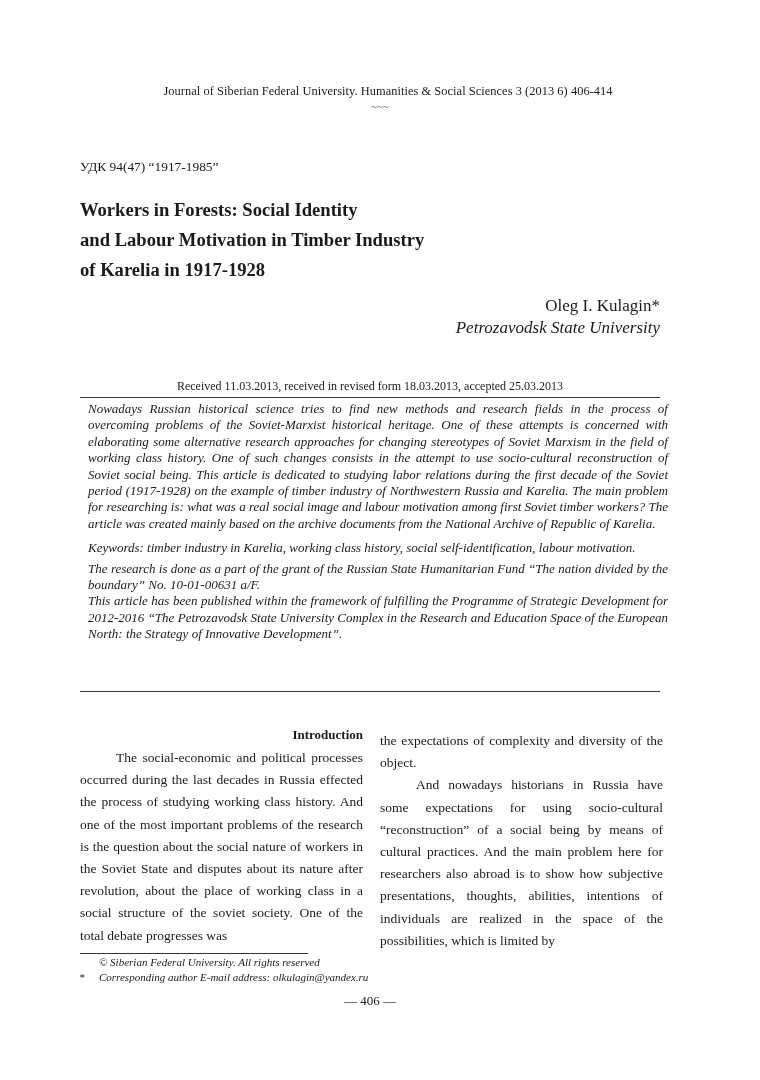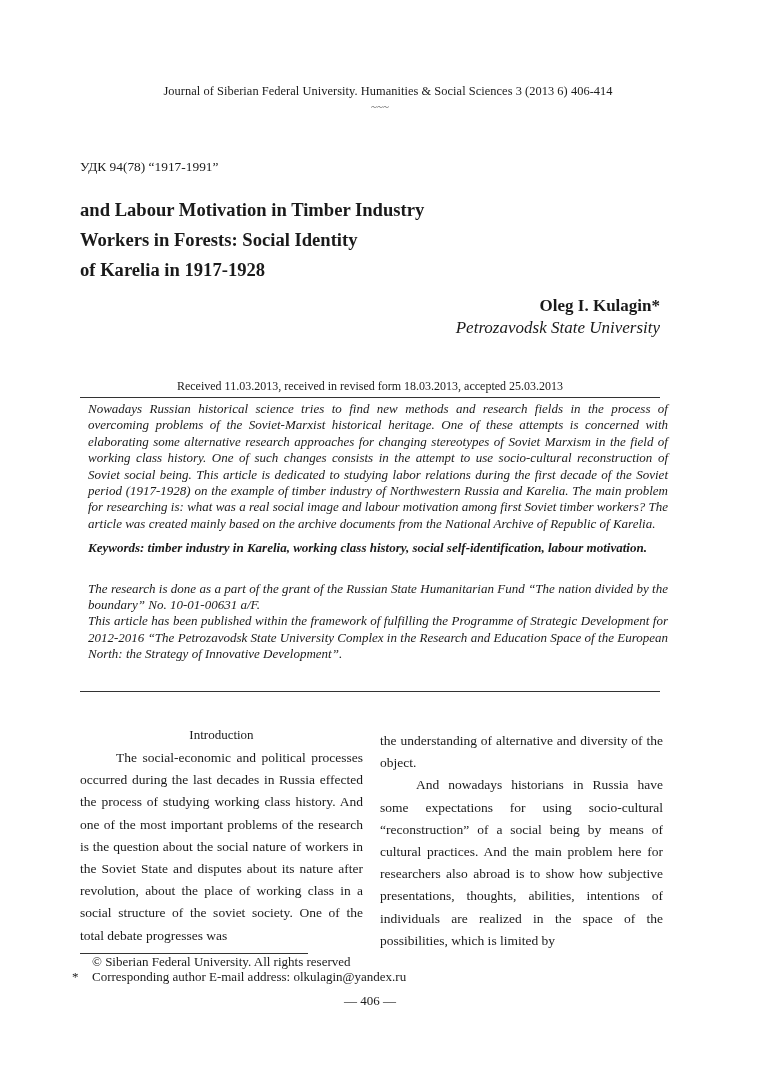--- a/index.html
+++ b/index.html
@@ -18,21 +18,21 @@
     }
     .udk { left: 80px; top: 159px; font-size: 13.4px; }
     .title {
       left: 80px; top: 195px; width: 480px;
       font-size: 18.6px; font-weight: bold; line-height: 30px;
     }
     .title div { white-space: nowrap; }
     .author-block {
       right: 100px; top: 295px; text-align: right; width: 400px;
     }
-    .author-name { font-size: 17px; font-weight: bold; line-height: 22px; }
+    .author-name { font-size: 17px; font-weight: normal; line-height: 22px; }
     .author-aff { font-size: 17px; font-style: italic; line-height: 21px; }
     .received {
       left: 80px; width: 580px; top: 379px; text-align: center;
       font-size: 12px;
     }
     .rule {
       left: 80px; width: 580px; height: 0; border-top: 1.5px solid #333;
     }
     .abstract {
       left: 88px; width: 580px; font-style: italic; font-size: 13px;
@@ -40,73 +40,73 @@
     }
     .abstract p { margin: 0; }
     .col {
       width: 283px; font-size: 13.5px; line-height: 22.2px; text-align: justify;
     }
     .col p { margin: 0; }
     .col .indent { text-indent: 36px; }
     .col-left { left: 80px; top: 724px; }
     .col-right { left: 380px; top: 730px; }
     .intro-heading {
-      text-align: center; font-weight: normal; font-size: 13px; line-height: 21px;
+      text-align: right; font-weight: bold; font-size: 13px; line-height: 21px;
     }
     .fn-rule {
       left: 80px; width: 228px; top: 953px; height: 0; border-top: 1px solid #333;
     }
     .footnotes {
-      left: 72px; top: 955px; font-size: 13px; line-height: 14.5px;
+      left: 79px; top: 955px; font-size: 11px; line-height: 14.5px; font-style: italic;
     }
     .fn-row { display: flex; }
     .fn-mark { width: 20px; }
     .page-num {
       left: 0; width: 740px; top: 993px; text-align: center; font-size: 13px;
     }
   </style>
 </head>
 <body>
 
 <div class="abs journal">Journal of  Siberian Federal University.  Humanities &amp; Social Sciences 3 (2013 6) 406-414</div>
 <div class="abs tilde">~~~</div>
 
-<div class="abs udk">УДК 94(78) “1917-1991”</div>
+<div class="abs udk">УДК 94(47) “1917-1985”</div>
 
 <div class="abs title">
+  <div>Workers in Forests: Social Identity</div>
   <div>and Labour Motivation in Timber Industry</div>
-  <div>Workers in Forests: Social Identity</div>
   <div>of Karelia in 1917-1928</div>
 </div>
 
 <div class="abs author-block">
   <div class="author-name">Oleg I. Kulagin*</div>
   <div class="author-aff">Petrozavodsk State University</div>
 </div>
 
 <div class="abs received">Received 11.03.2013, received in revised form 18.03.2013, accepted 25.03.2013</div>
 
 <div class="abs rule" style="top:397px;"></div>
 
 <div class="abs abstract" style="top:401px;">
   <p>Nowadays Russian historical science tries to find new methods and research fields in the process of overcoming problems of the Soviet-Marxist historical heritage. One of these attempts is concerned with elaborating some alternative research approaches for changing stereotypes of Soviet Marxism in the field of working class history. One of such changes consists in the attempt to use socio-cultural reconstruction of Soviet social being. This article is dedicated to studying labor relations during the first decade of the Soviet period (1917-1928) on the example of timber industry of Northwestern Russia and Karelia. The main problem for researching is: what was a real social image and labour motivation among first Soviet timber workers? The article was created mainly based on the archive documents from the National Archive of Republic of Karelia.</p>
-  <p style="margin-top:8px;font-weight:bold;">Keywords: timber industry in Karelia, working class history, social self-identification, labour motivation.</p>
-  <p style="margin-top:24px;">The research is done as a part of the grant of the Russian State Humanitarian Fund “The nation divided by the boundary” No. 10-01-00631 a/F.</p>
+  <p style="margin-top:8px;">Keywords: timber industry in Karelia, working class history, social self-identification, labour motivation.</p>
+  <p style="margin-top:4px;">The research is done as a part of the grant of the Russian State Humanitarian Fund “The nation divided by the boundary” No. 10-01-00631 a/F.</p>
   <p>This article has been published within the framework of fulfilling the Programme of Strategic Development for 2012-2016 “The Petrozavodsk State University Complex  in the Research and Education Space of the European North: the Strategy of Innovative Development”.</p>
 </div>
 
 <div class="abs rule" style="top:691px;"></div>
 
 <div class="abs col col-left">
   <div class="intro-heading">Introduction</div>
   <p class="indent" style="margin-top:2px;">The social-economic and political processes occurred during the last decades in Russia effected the process of studying working class history. And one of the most important problems of the research is the question about the social nature of workers in the Soviet State and disputes about its nature after revolution, about the place of working class in a social structure of the soviet society. One of the total debate progresses was</p>
 </div>
 
 <div class="abs col col-right">
-  <p>the understanding of alternative and diversity of the object.</p>
+  <p>the expectations of complexity and diversity of the object.</p>
   <p class="indent">And nowadays historians in Russia have some expectations for using socio-cultural “reconstruction” of a social being by means of cultural practices. And the main problem here for researchers also abroad is to show how subjective presentations, thoughts, abilities, intentions of individuals are realized in the space of the possibilities, which is limited by</p>
 </div>
 
 <div class="abs fn-rule"></div>
 <div class="abs footnotes">
   <div class="fn-row">
     <span class="fn-mark"></span>
     <span>© Siberian Federal University. All rights reserved</span>
   </div>
   <div class="fn-row">

